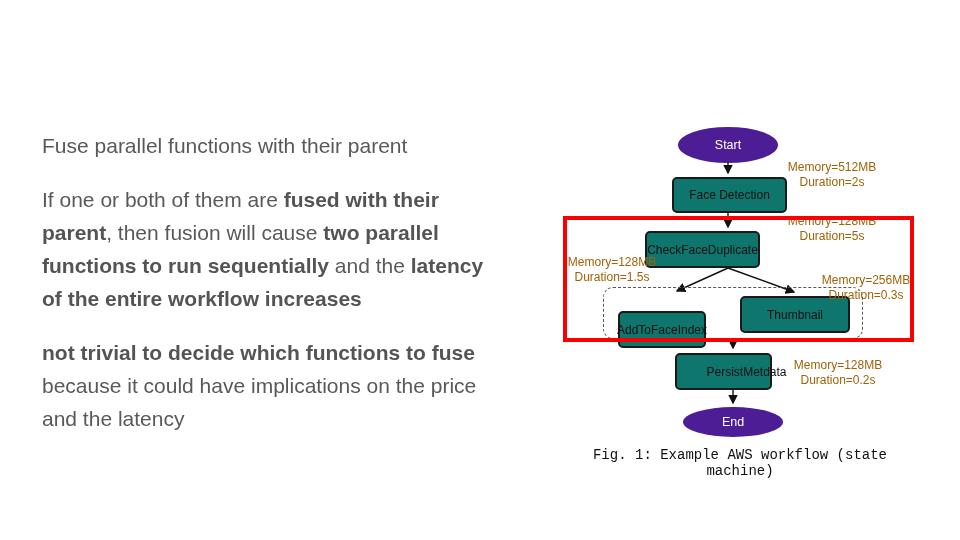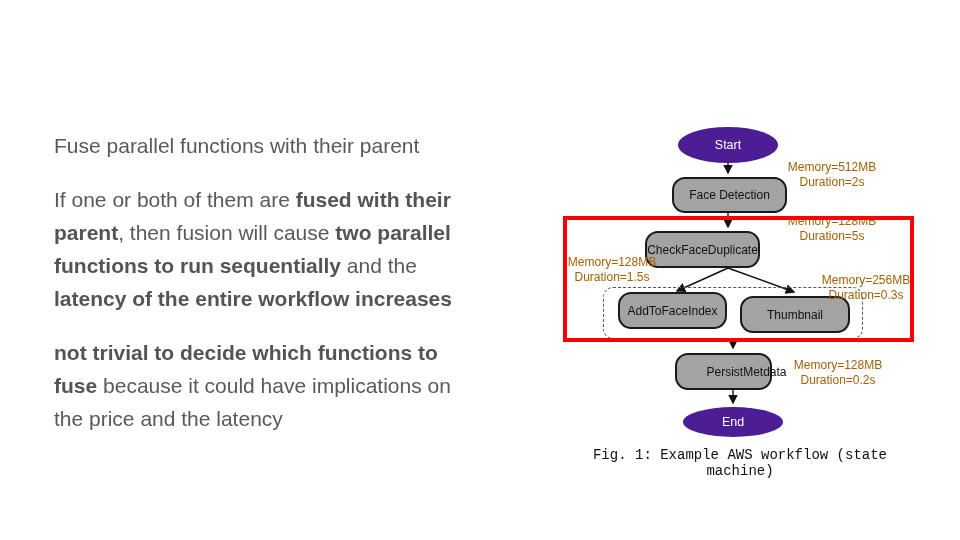--- a/index.html
+++ b/index.html
@@ -20,21 +20,21 @@
   .left-text {
     position: absolute;
     left: 42px;
     top: 129px;
     width: 442px;
     color: #595959;
     font-size: 21px;
     line-height: 33px;
   }
   .left-text p {
-    margin: 0 0 21px 12px;
+    margin: 0 0 21px 0;
   }
   .left-text b { font-weight: 700; color: #545456; }
 
   
   .diagram { position: absolute; left: 0; top: 0; width: 960px; height: 540px; }
 
   .arrow-layer {
     position: absolute; left: 0; top: 0; width: 960px; height: 540px;
     z-index: 1; pointer-events: none;
   }
@@ -46,33 +46,33 @@
     border-radius: 50%;
     display: flex; align-items: center; justify-content: center;
     font-size: 12.5px;
     z-index: 2;
   }
   .terminal.start { left: 678px; top: 127px; width: 100px; height: 36px; }
   .terminal.end   { left: 683px; top: 407px; width: 100px; height: 30px; }
 
   .task {
     position: absolute;
-    background: #a3a3a3;
+    background: #0f766e;
     border: 2px solid #1a1a1a;
-    border-radius: 13px;
+    border-radius: 5px;
     display: flex; align-items: center; justify-content: center;
     font-size: 12px;
     color: #111111;
     box-sizing: border-box;
     z-index: 2;
     white-space: nowrap;
   }
   .task.face-detection      { left: 672px; top: 177px; width: 115px; height: 36px; }
   .task.check-face-dup      { left: 645px; top: 231px; width: 115px; height: 37px; }
-  .task.add-to-face-index   { left: 618px; top: 292px; width: 109px; height: 37px; text-align: right; }
+  .task.add-to-face-index   { left: 618px; top: 311px; width: 88px; height: 37px; text-align: right; }
   .task.thumbnail           { left: 740px; top: 296px; width: 110px; height: 37px; }
   .task.persist-metdata     { left: 675px; top: 353px; width: 97px; height: 37px; padding-left: 46px; }
 
   .parallel-group {
     position: absolute;
     left: 603px; top: 287px; width: 260px; height: 52px;
     border: 1.5px dashed #555555;
     border-radius: 10px;
     box-sizing: border-box;
     z-index: 1;

